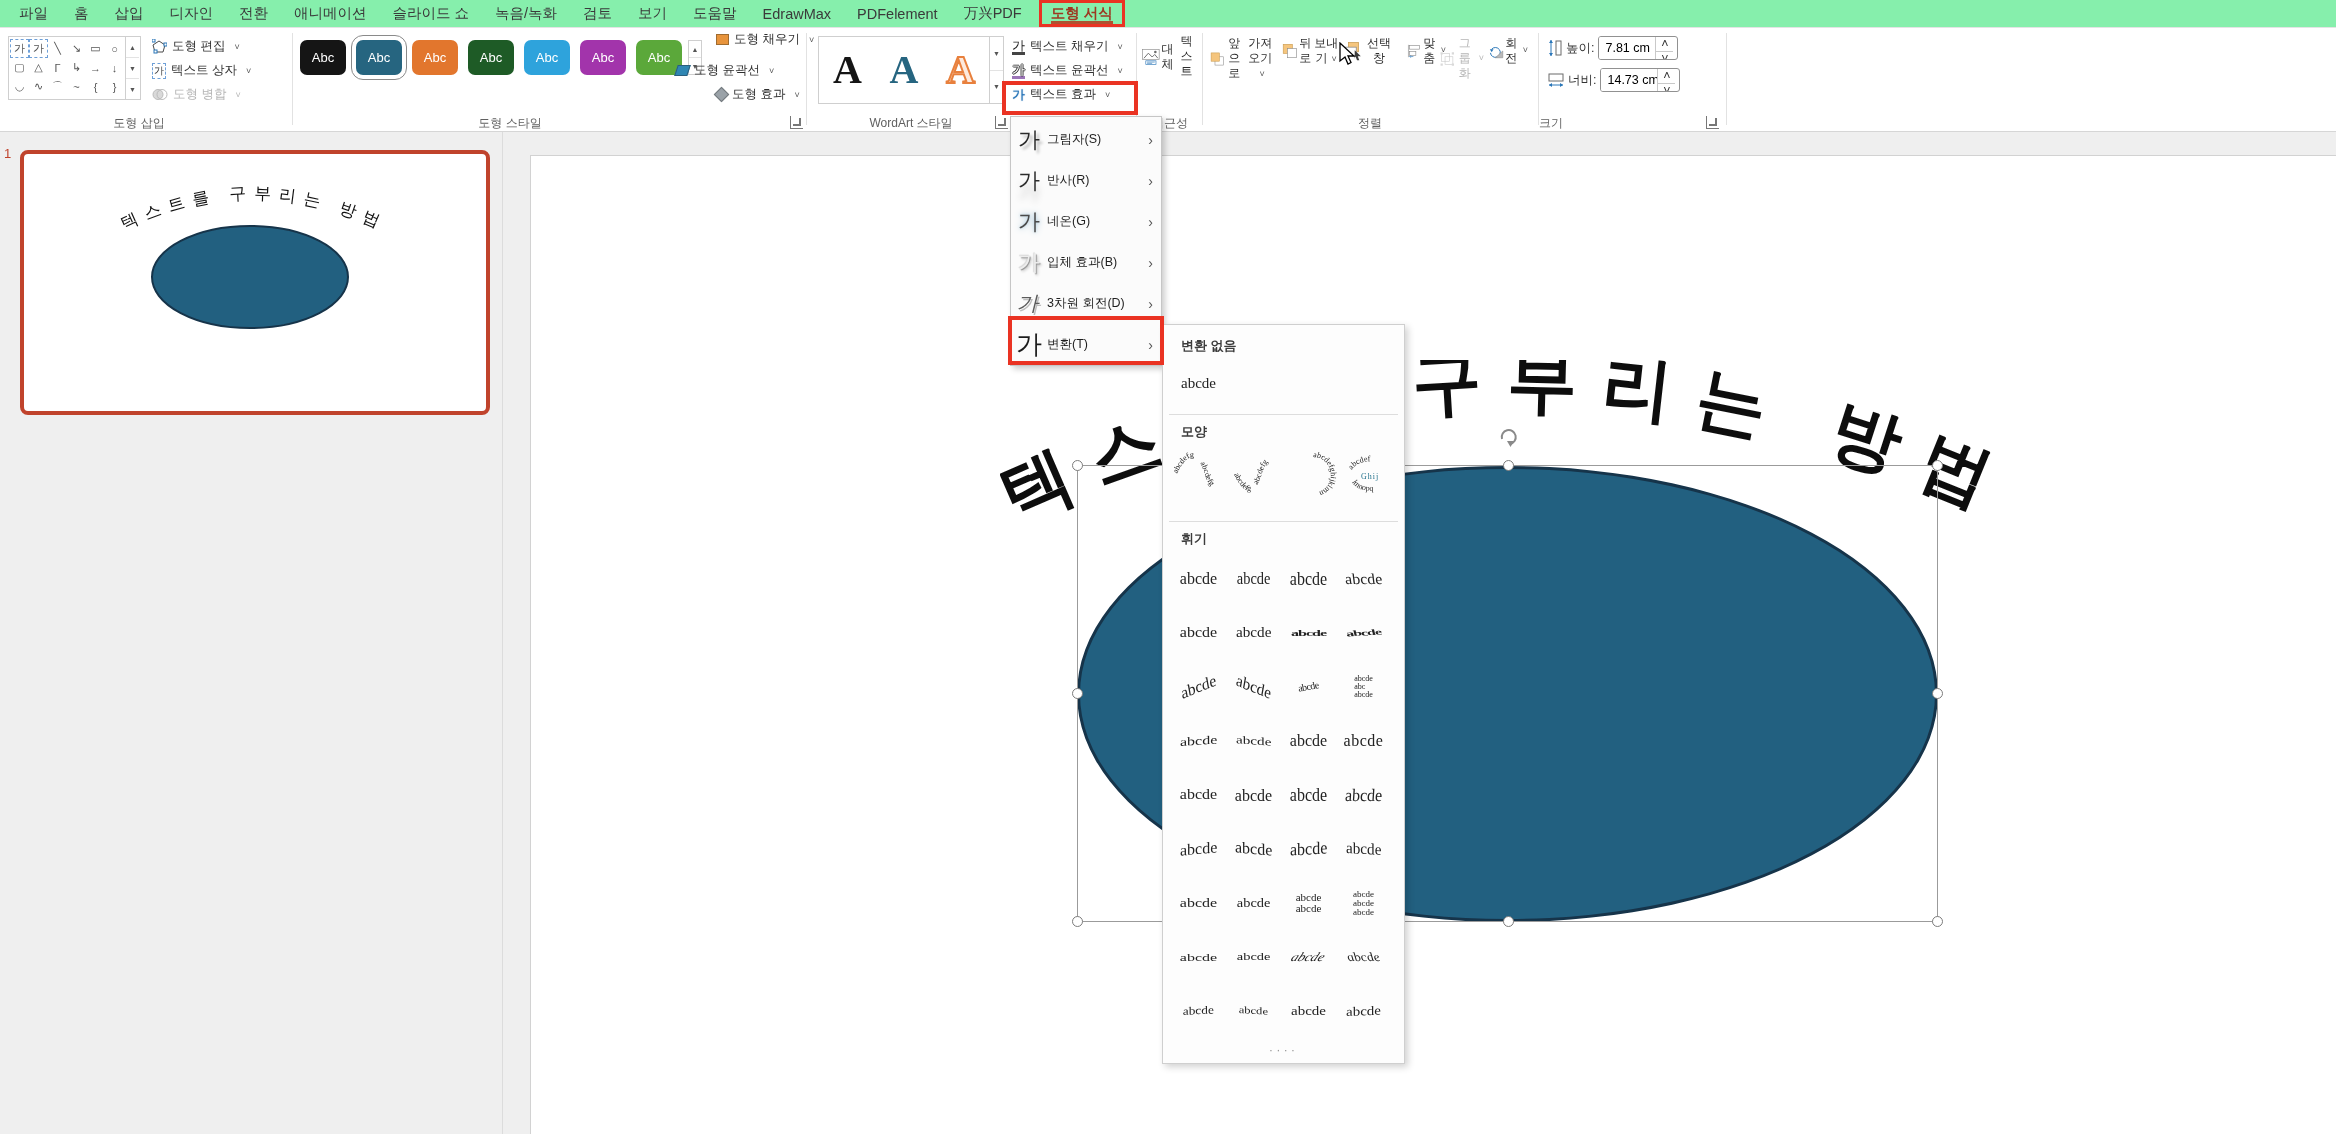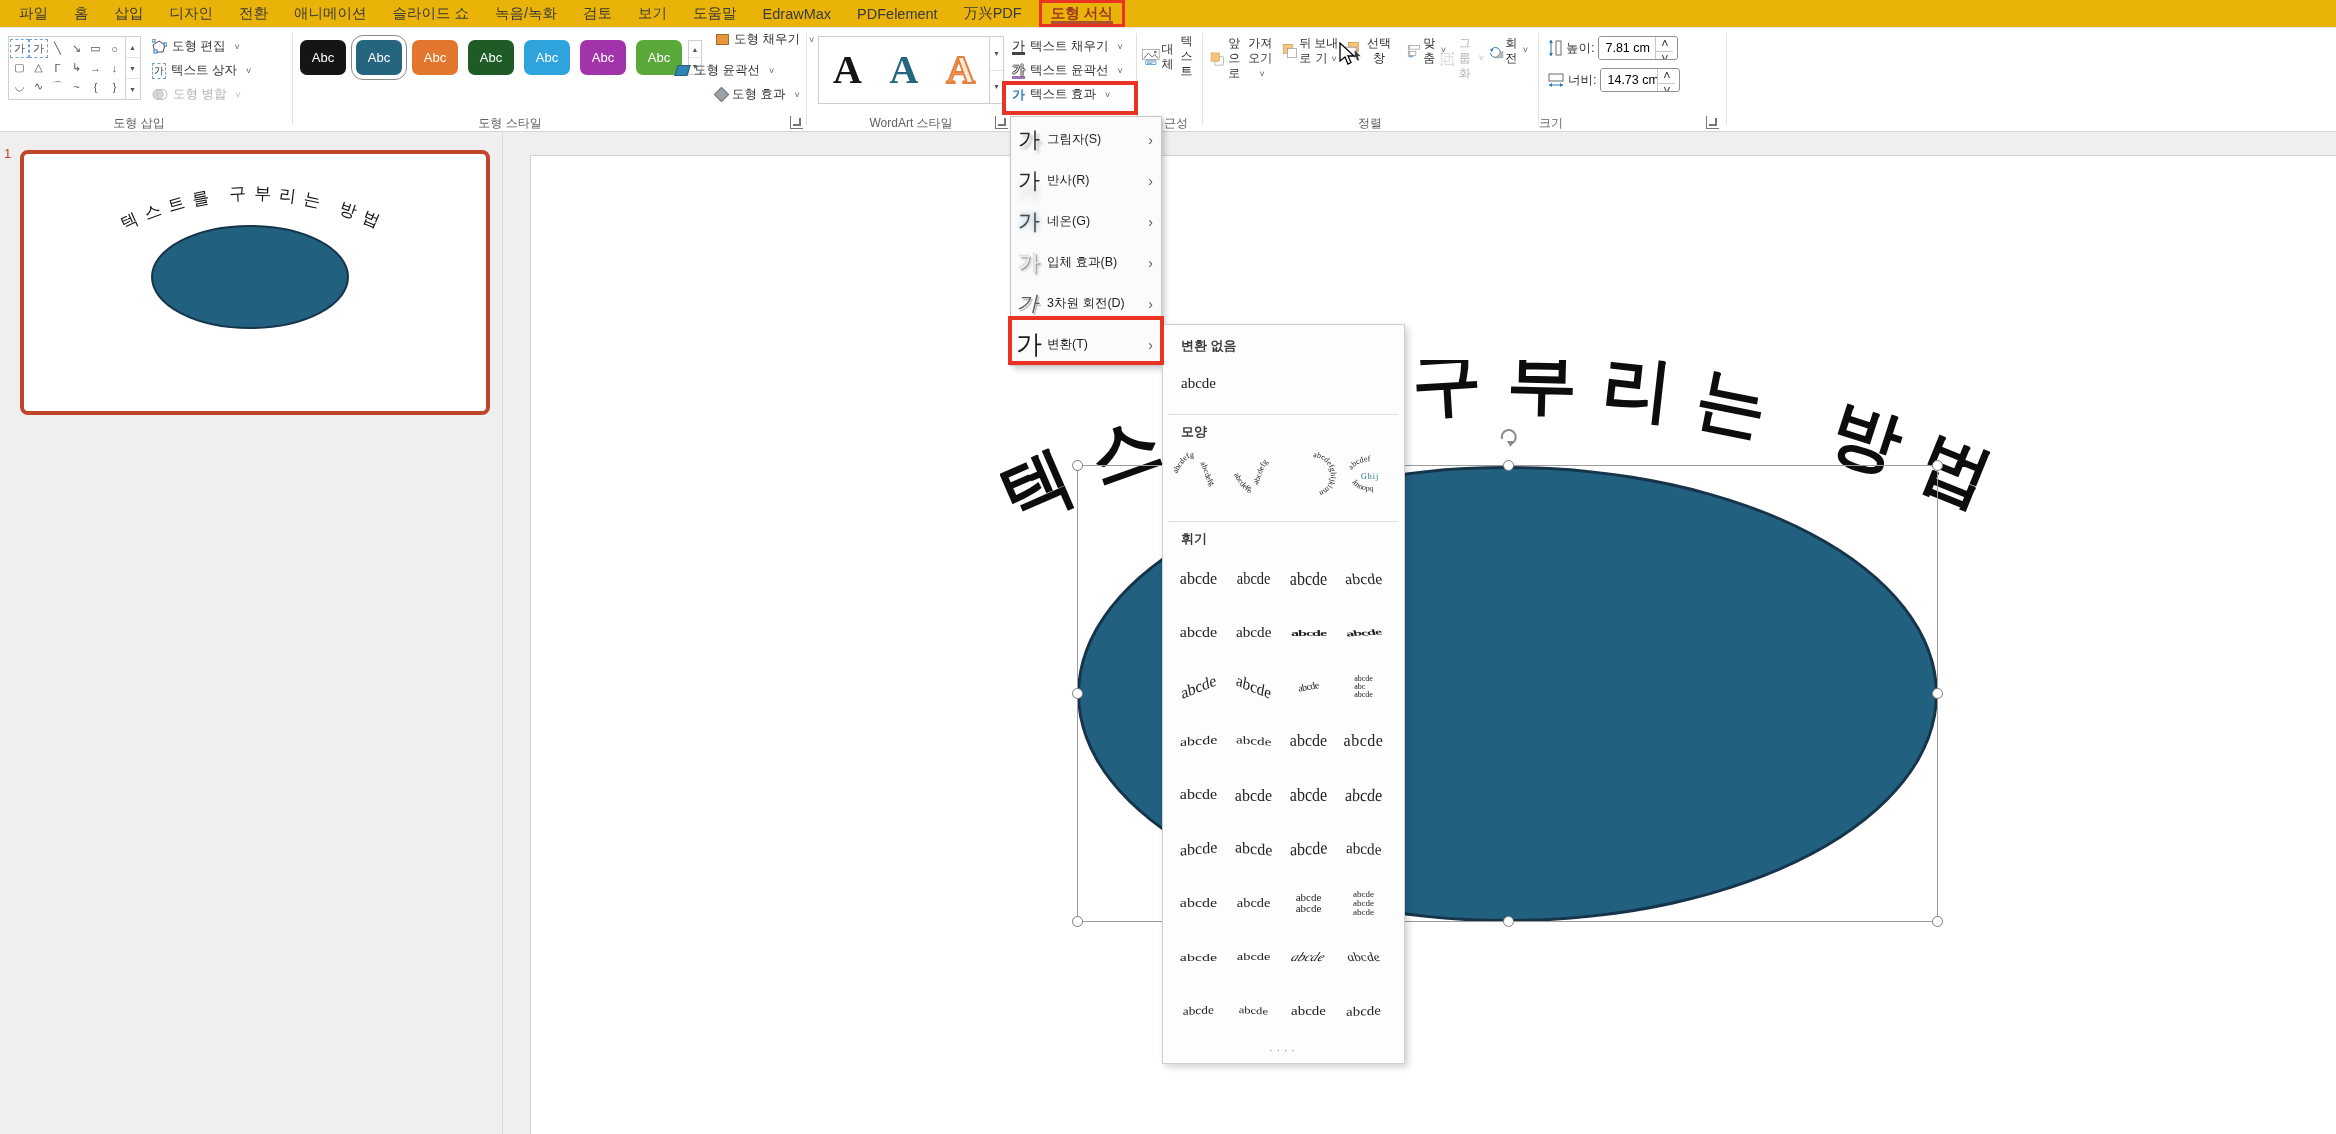--- a/index.html
+++ b/index.html
@@ -1,20 +1,20 @@
 <!DOCTYPE html>
 <html><head>
 <meta charset="utf-8">
 <style>
 *{margin:0;padding:0;box-sizing:border-box}
 html,body{width:2336px;height:1134px}
 body{position:relative;overflow:hidden;background:#efefef;font-family:"Liberation Sans",sans-serif;color:#333}
 
 
-.menubar{position:absolute;left:0;top:0;width:100%;height:28px;background:#eab308;border-bottom:1px solid #e4e4e4;display:flex;align-items:center;padding-left:6px;z-index:40}
+.menubar{position:absolute;left:0;top:0;width:100%;height:28px;background:#86efac;border-bottom:1px solid #e4e4e4;display:flex;align-items:center;padding-left:6px;z-index:40}
 .mi{padding:0 13px;font-size:14.5px;color:#3a3a3a;white-space:nowrap;cursor:default}
 .tabbox{border:3px solid #ea3323;padding:1px 9px;margin-left:4px}
 .tabactive{font-size:14.5px;font-weight:bold;color:#9c3a22;border-bottom:3px solid #b0502f;padding-bottom:0;white-space:nowrap}
 
 
 .ribbon{position:absolute;left:0;top:28px;width:100%;height:104px;background:#fff;border-bottom:1px solid #d6d6d6;z-index:30}
 .gdiv{position:absolute;top:5px;height:92px;width:1px;background:#e2e2e2}
 .glabel{position:absolute;top:87px;font-size:12px;color:#606060;text-align:center;white-space:nowrap}
 .launcher{position:absolute;top:88px;width:13px;height:13px;border-left:1px solid #777;border-bottom:1px solid #777;cursor:pointer}
 .launcher:before{content:"";position:absolute;right:2px;top:2px;width:6px;height:6px;border-right:2px solid #777;border-bottom:2px solid #777}

